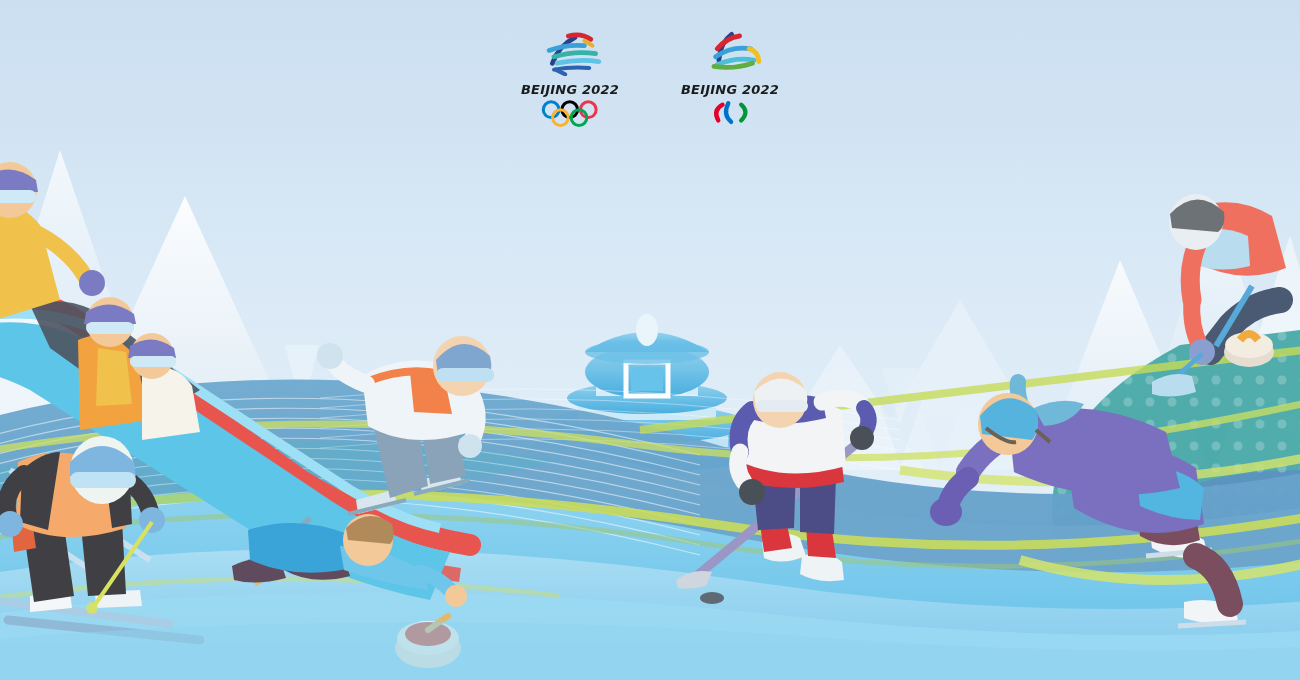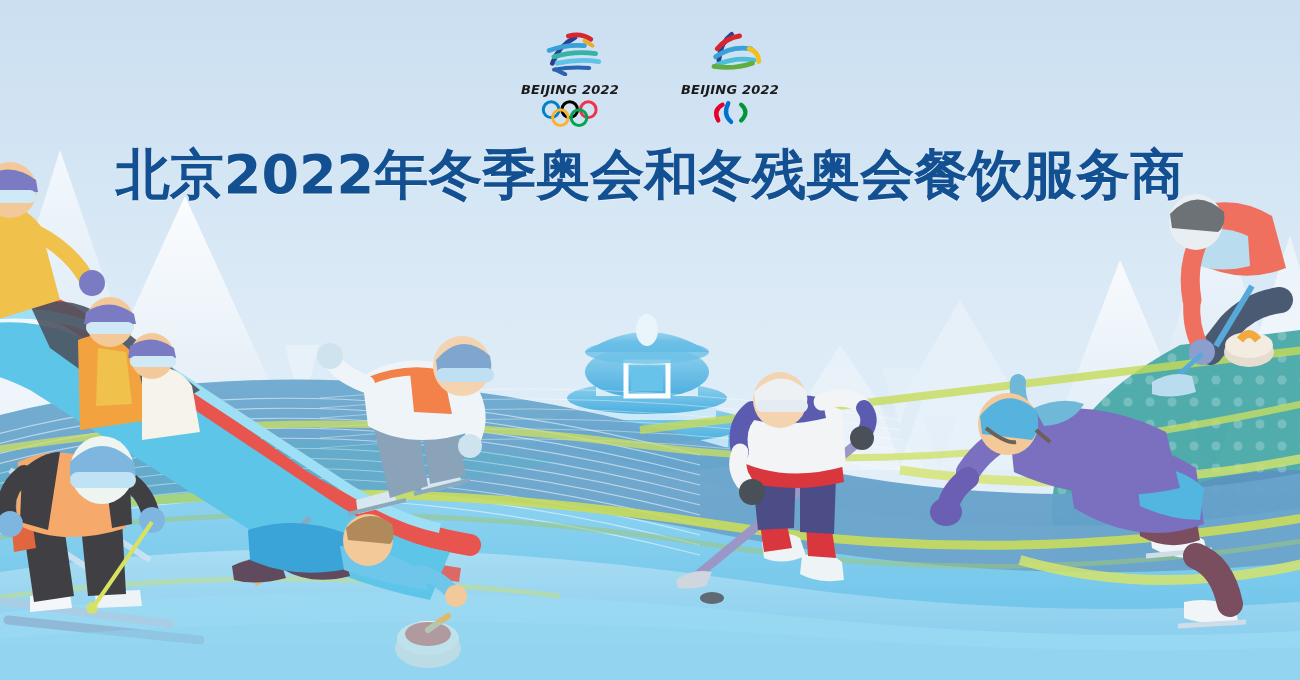--- a/index.html
+++ b/index.html
@@ -433,15 +433,14 @@
       <svg class="logo-sym" viewBox="0 0 100 42">
         <g fill="none" stroke-width="6" stroke-linecap="round">
           <path d="M40 8 Q26 16 34 30" stroke="#e4002b"></path>
           <path d="M48 6 Q40 22 52 32" stroke="#0072ce"></path>
           <path d="M66 8 Q78 18 66 30" stroke="#009639"></path>
         </g>
       </svg>
     </div>
   </div>
 
-  <div id="title">北京2022年冬季奥会和冬残奥会餐饮服务商</div>
 
 </div>
 
 </body></html>

